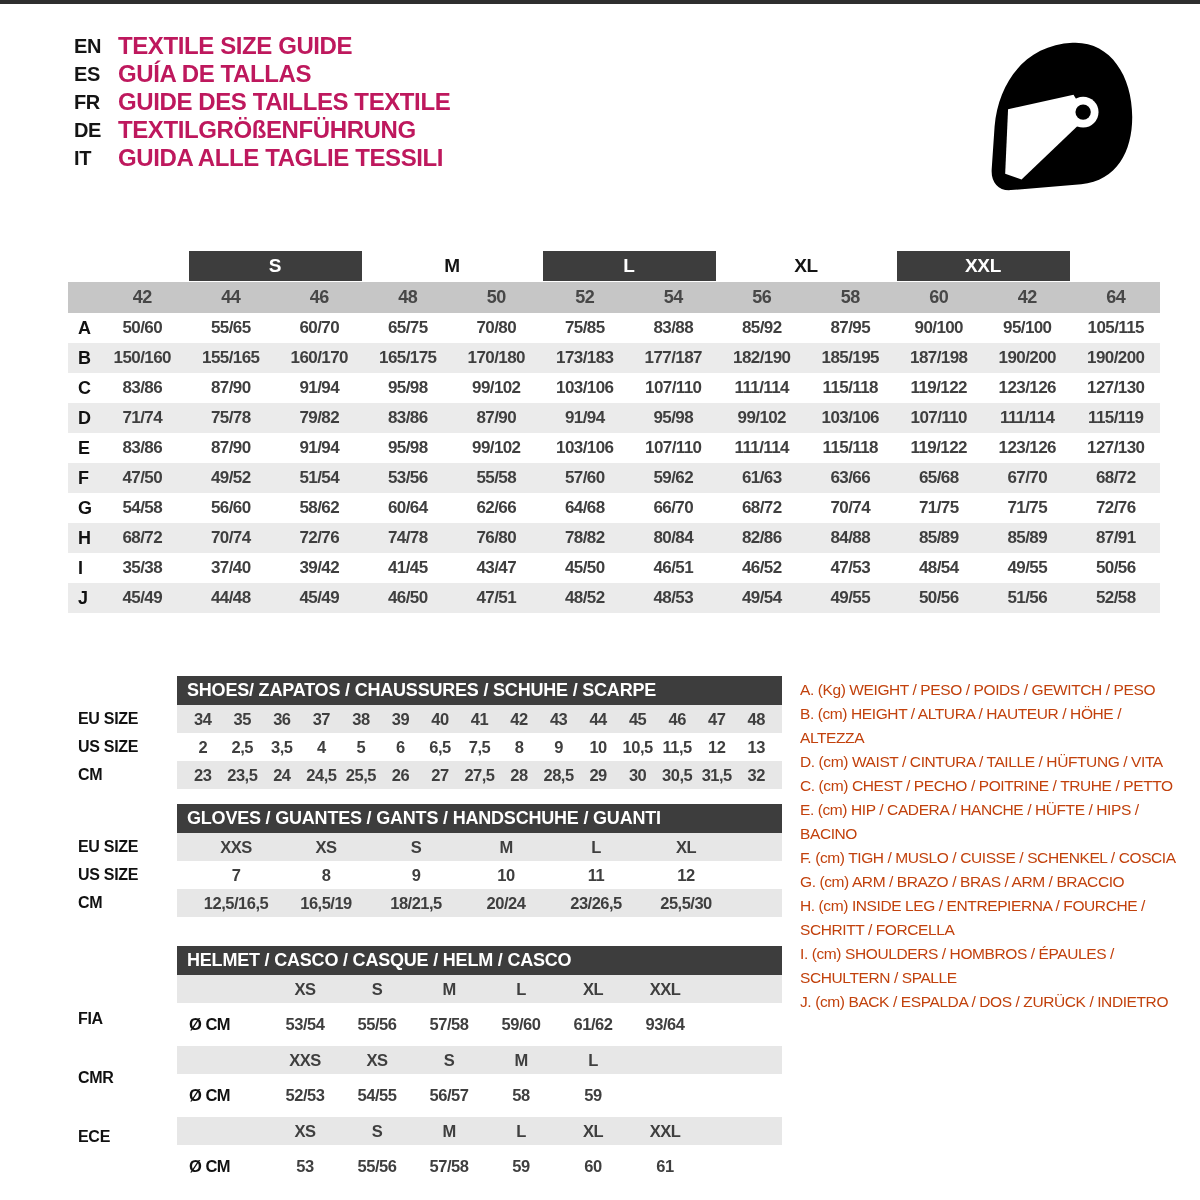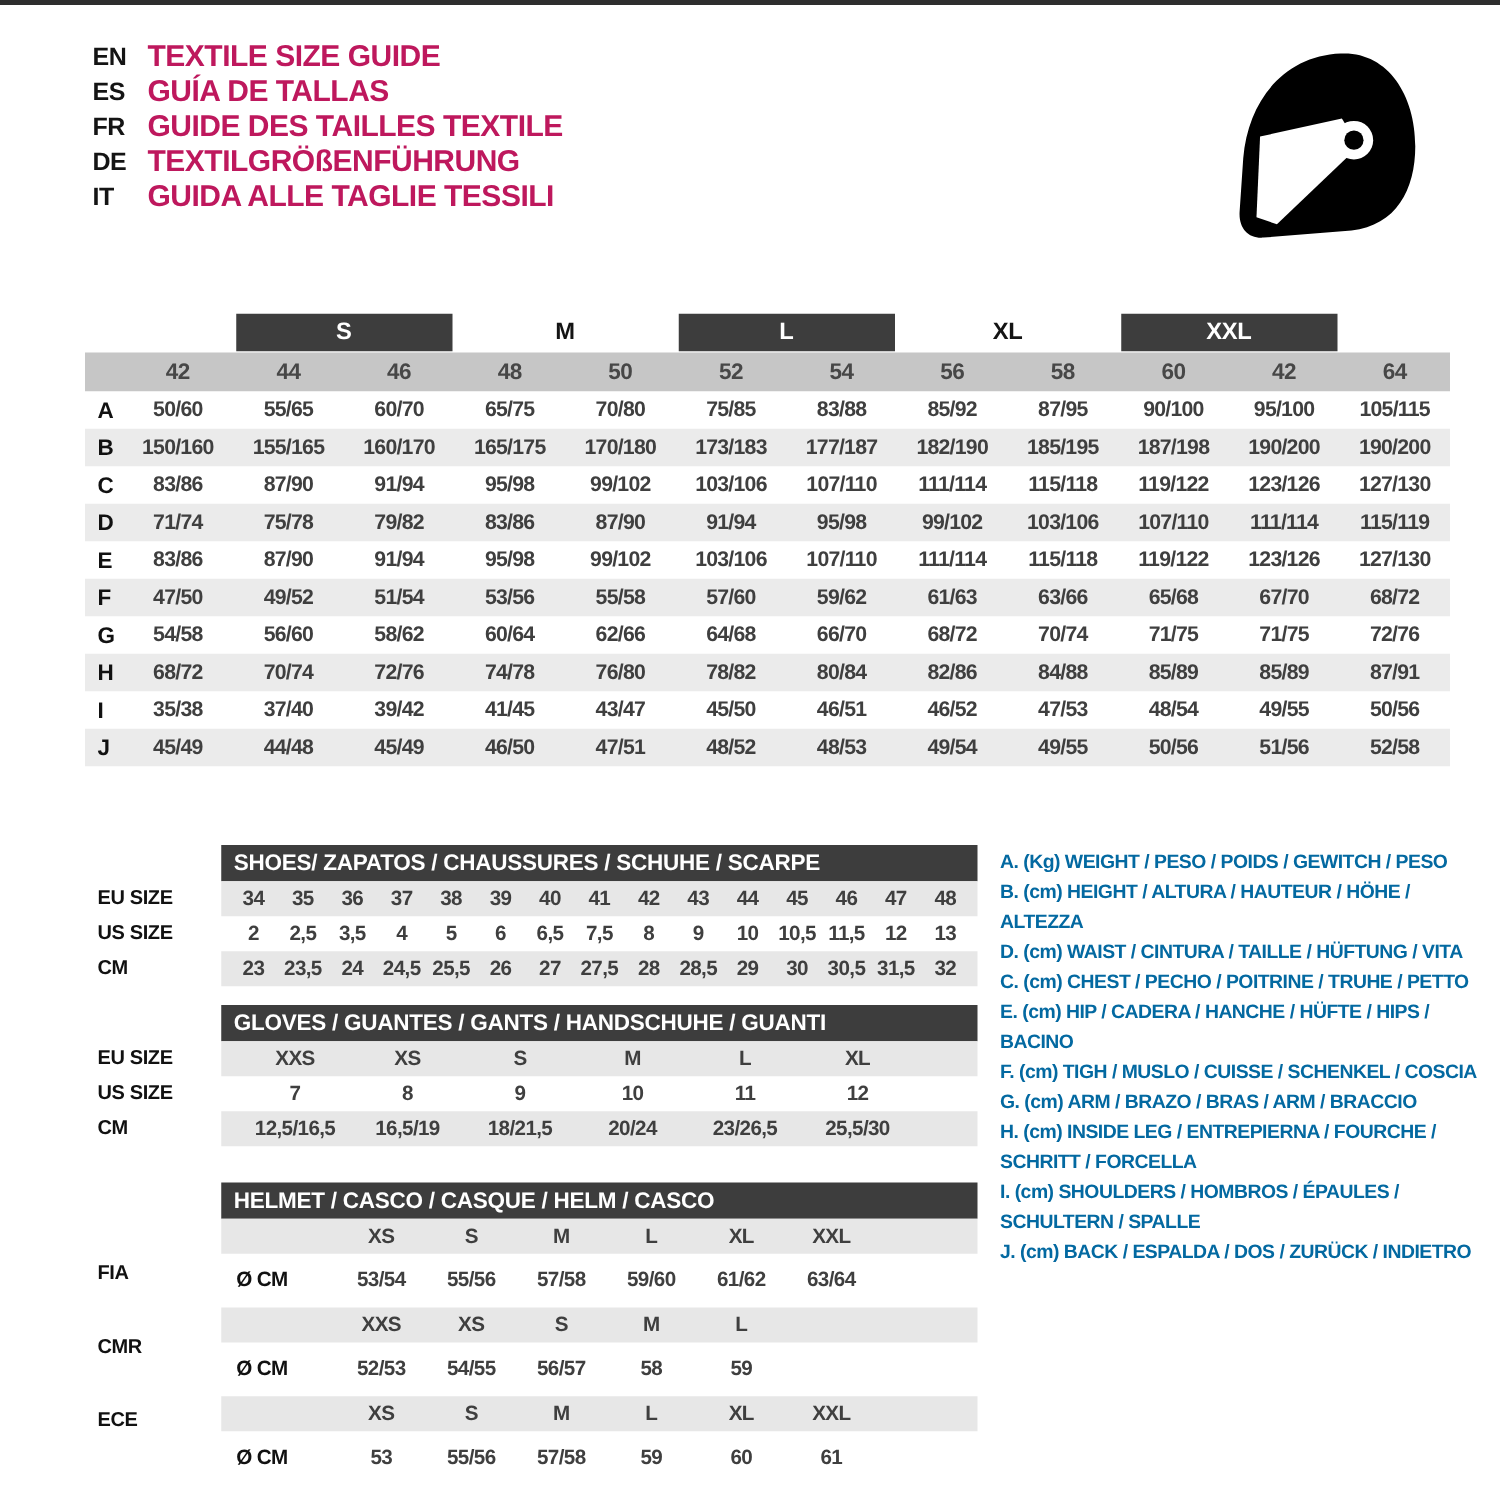--- a/index.html
+++ b/index.html
@@ -45,21 +45,21 @@
   .scell { text-align:center; font-size:16.5px; font-weight:700; color:#3f3f3f; letter-spacing:-0.5px; white-space:nowrap; }
   .scell.dia { color:#111; text-align:left; padding-left:12px; }
 
   .shoes-grid  { grid-template-columns:repeat(15, 1fr); padding:0 6px; }
   .gloves-grid { grid-template-columns:repeat(6, 90px); padding-left:14px; }
   .helmet-grid { grid-template-columns:92px repeat(6, 72px); }
   .helmet-row-tall { height:43px; }
 
   
   .legend { position:absolute; left:800px; top:678px; width:388px; }
-  .legend-item { font-size:15.5px; font-weight:700; color:#0369a1; line-height:24px;
+  .legend-item { font-size:15.5px; font-weight:400; color:#c2410c; line-height:24px;
                  letter-spacing:-0.4px; white-space:pre-line; }
 </style>
 </head>
 <body>
 
 <div class="page" style="--bar: #3d3d3d; --band: #c6c6c6; --rowalt: #ebebeb; --rowalt2: #e7e7e7;">
   <div class="edge-top"></div>
   <div class="edge-right"></div>
 
   <div class="lang-block">
@@ -392,21 +392,21 @@
             <div class="scell">XL</div>
             <div class="scell">XXL</div>
           </div>
           <div class="srow helmet-grid helmet-row-tall">
             <div class="scell dia">Ø CM</div>
             <div class="scell">53/54</div>
             <div class="scell">55/56</div>
             <div class="scell">57/58</div>
             <div class="scell">59/60</div>
             <div class="scell">61/62</div>
-            <div class="scell">63/64</div>
+            <div class="scell">93/64</div>
           </div>
           <div class="srow helmet-grid shaded">
             <div class="scell"></div>
             <div class="scell">XXS</div>
             <div class="scell">XS</div>
             <div class="scell">S</div>
             <div class="scell">M</div>
             <div class="scell">L</div>
             <div class="scell"></div>
           </div>

